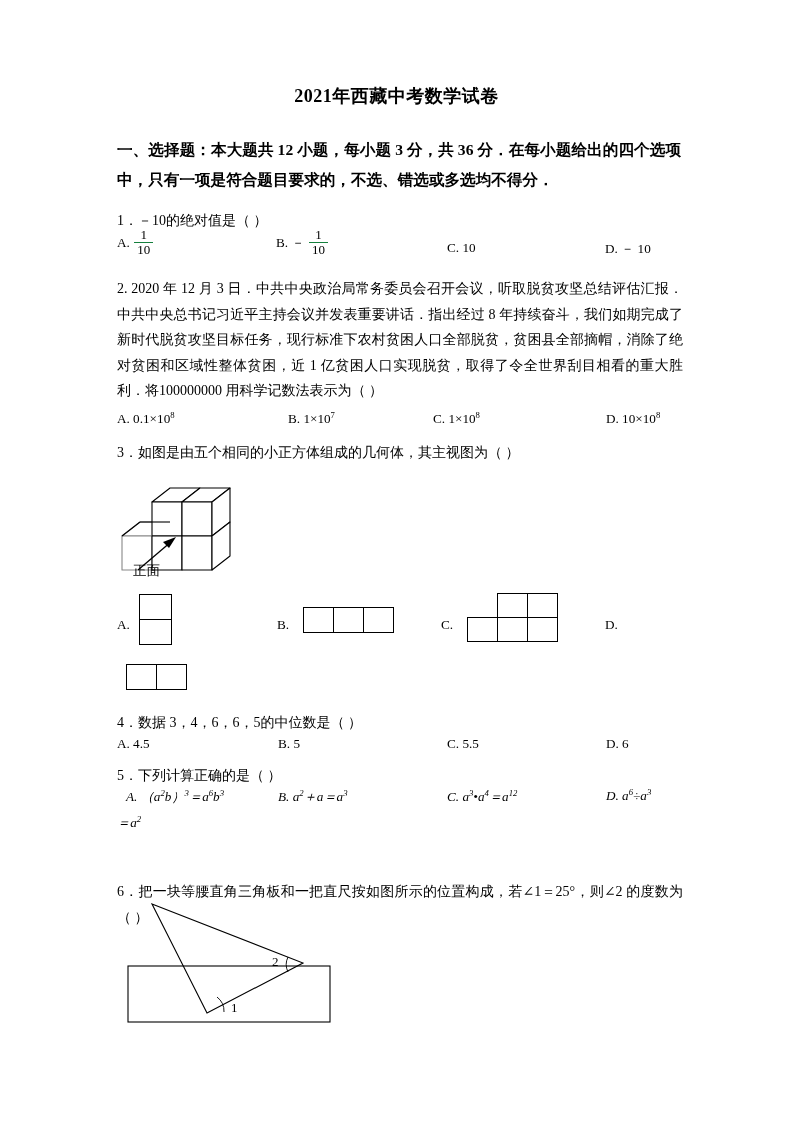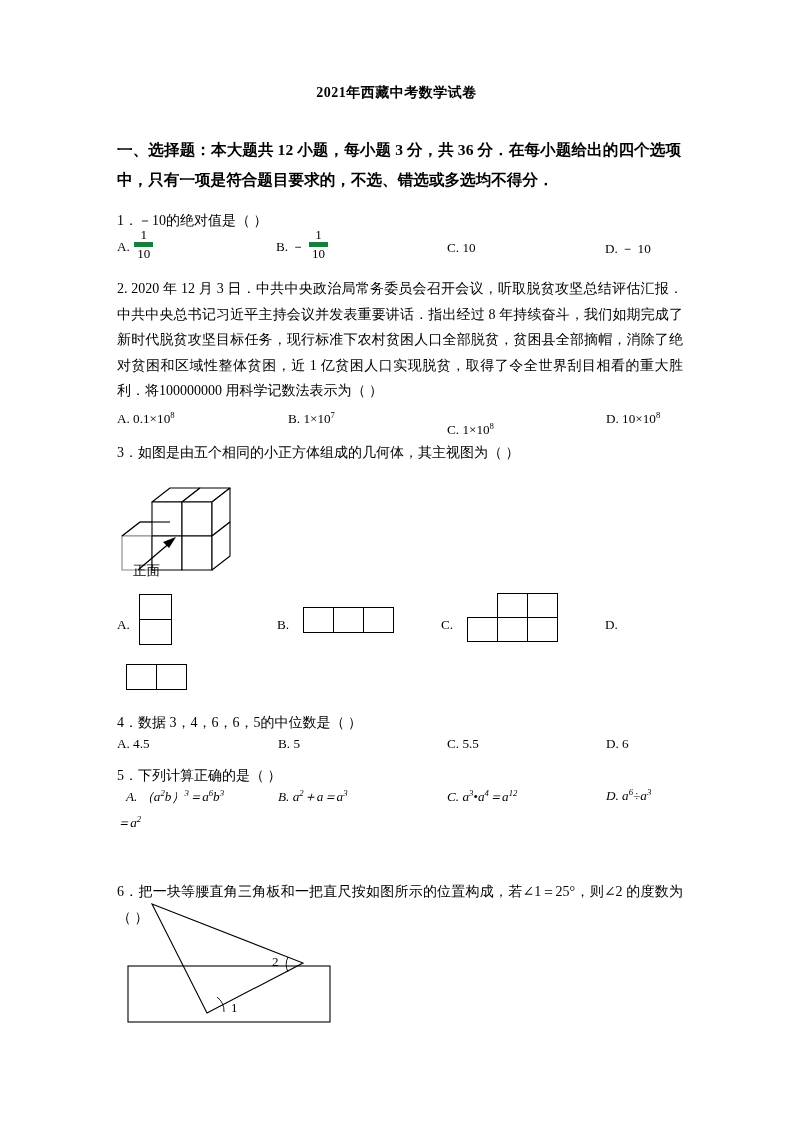--- a/index.html
+++ b/index.html
@@ -20,21 +20,21 @@
     left: 0; top: 0;
     width: 793px;
     height: 1122px;
   }
   .doc-title {
     position: absolute;
     left: 0;
     top: 84px;
     width: 793px;
     text-align: center;
-    font-size: 14px;
+    font-size: 18px;
     font-weight: bold;
     letter-spacing: 0.5px;
   }
   .section-head {
     position: absolute;
     left: 117px;
     top: 135px;
     width: 564px;
     font-size: 15.6px;
     font-weight: bold;
@@ -67,21 +67,21 @@
     font-size: 13px;
     line-height: 1.05;
     margin: 0 1px;
   }
   .frac .num {
     display: block;
     padding: 0 3px;
   }
   .frac .den {
     display: block;
-    border-top: 5px solid #15803d;
+    border-top: 1px solid #15803d;
     padding: 0 3px;
   }
   sup.ex {
     font-size: 0.66em;
     vertical-align: super;
     line-height: 0;
   }
   .ital { font-style: italic; }
 
   
@@ -133,21 +133,21 @@
 
   <div class="q-block q-stem" style="left:117px; top:276px; width:566px; line-height:25.5px;">2. 2020 年 12 月 3 日．中共中央政治局常务委员会召开会议，听取脱贫攻坚总结评估汇报．中共中央总书记习近平主持会议并发表重要讲话．指出经过 8 年持续奋斗，我们如期完成了新时代脱贫攻坚目标任务，现行标准下农村贫困人口全部脱贫，贫困县全部摘帽，消除了绝对贫困和区域性整体贫困，近 1 亿贫困人口实现脱贫，取得了令全世界刮目相看的重大胜利．将100000000 用科学记数法表示为（        ）</div>
 
   <div class="opts" style="top:411px; height:22px;">
     <div class="opt" style="left:0px;">
       <span>A. 0.1×10</span><sup class="ex">8</sup>
     </div>
     <div class="opt" style="left:171px;">
       <span>B. 1×10</span><sup class="ex">7</sup>
     </div>
-    <div class="opt" style="left:330px;margin-top:11px;">
+    <div class="opt" style="left:316px;">
       <span>C. 1×10</span><sup class="ex">8</sup>
     </div>
     <div class="opt" style="left:489px;">
       <span>D. 10×10</span><sup class="ex">8</sup>
     </div>
   </div>
 
   <div class="q-block q-stem" style="left:117px; top:440px; width:566px;">3．如图是由五个相同的小正方体组成的几何体，其主视图为（        ）</div>
 
   <svg class="fig-svg" style="left:112px; top:468px;" width="160" height="120" viewBox="0 0 160 120">

